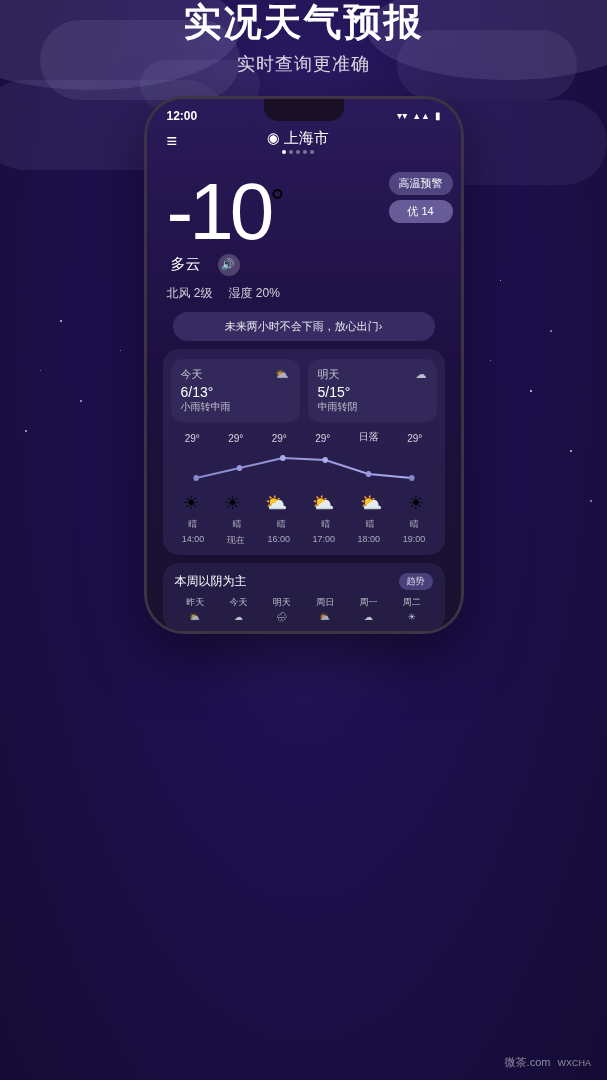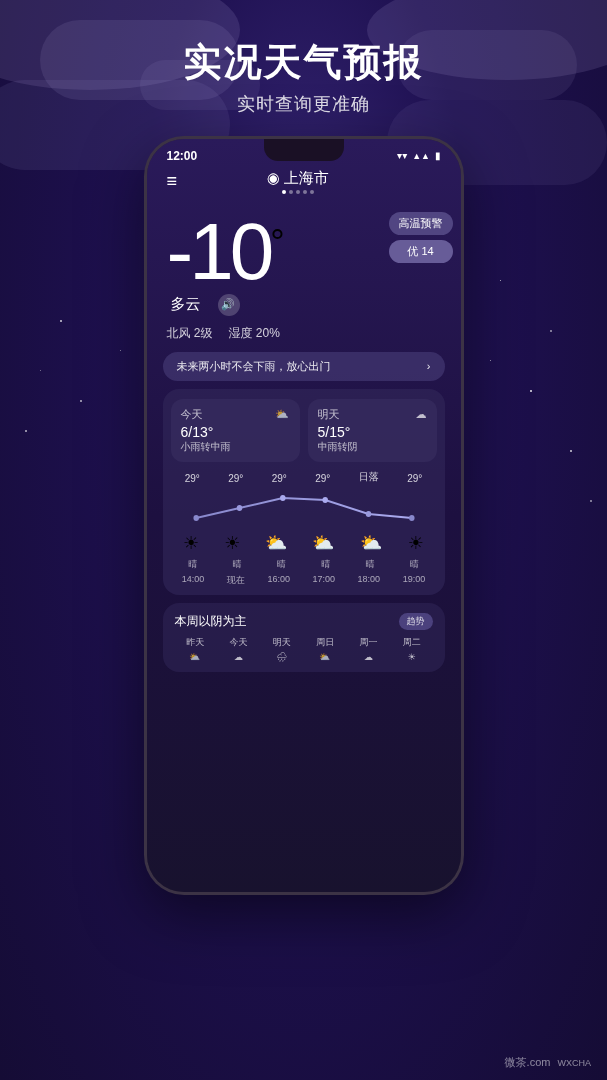--- a/index.html
+++ b/index.html
@@ -50,21 +50,20 @@
       display: flex;
       flex-direction: column;
       align-items: center;
       width: 100%;
       height: 100%;
     }
 
     
     .title-area {
       text-align: center;
-      padding-top: 40px;
       margin-bottom: 20px;
     }
 
     .title-main {
       font-size: 38px;
       font-weight: 700;
       color: white;
       letter-spacing: 2px;
       line-height: 1.2;
     }
@@ -72,21 +71,21 @@
     .title-sub {
       font-size: 18px;
       color: rgba(255,255,255,0.85);
       margin-top: 6px;
       letter-spacing: 1px;
     }
 
     
     .phone {
       width: 320px;
-      height: 759px;
+      height: 538px;
       background: #1a1025;
       border-radius: 40px;
       border: 3px solid rgba(255,255,255,0.15);
       overflow: hidden;
       position: relative;
       box-shadow: 0 20px 60px rgba(0,0,0,0.5), inset 0 0 0 1px rgba(255,255,255,0.08);
     }
 
     
     .phone-notch {
@@ -216,27 +215,27 @@
     .wind-info {
       padding: 4px 20px;
       font-size: 12px;
       color: rgba(255,255,255,0.8);
       display: flex;
       gap: 16px;
     }
 
     
     .rain-banner {
-      margin: 6px 16px;
+      margin: 6px 26px;
       background: rgba(80, 70, 130, 0.5);
       border-radius: 20px;
       padding: 7px 14px;
       display: flex;
       align-items: center;
-      justify-content: space-between;
+      justify-content: center;
       font-size: 11px;
       color: rgba(255,255,255,0.9);
     }
 
     
     .hourly-section {
       margin: 8px 16px;
       background: rgba(50, 40, 90, 0.6);
       border-radius: 16px;
       padding: 10px 8px 8px;

